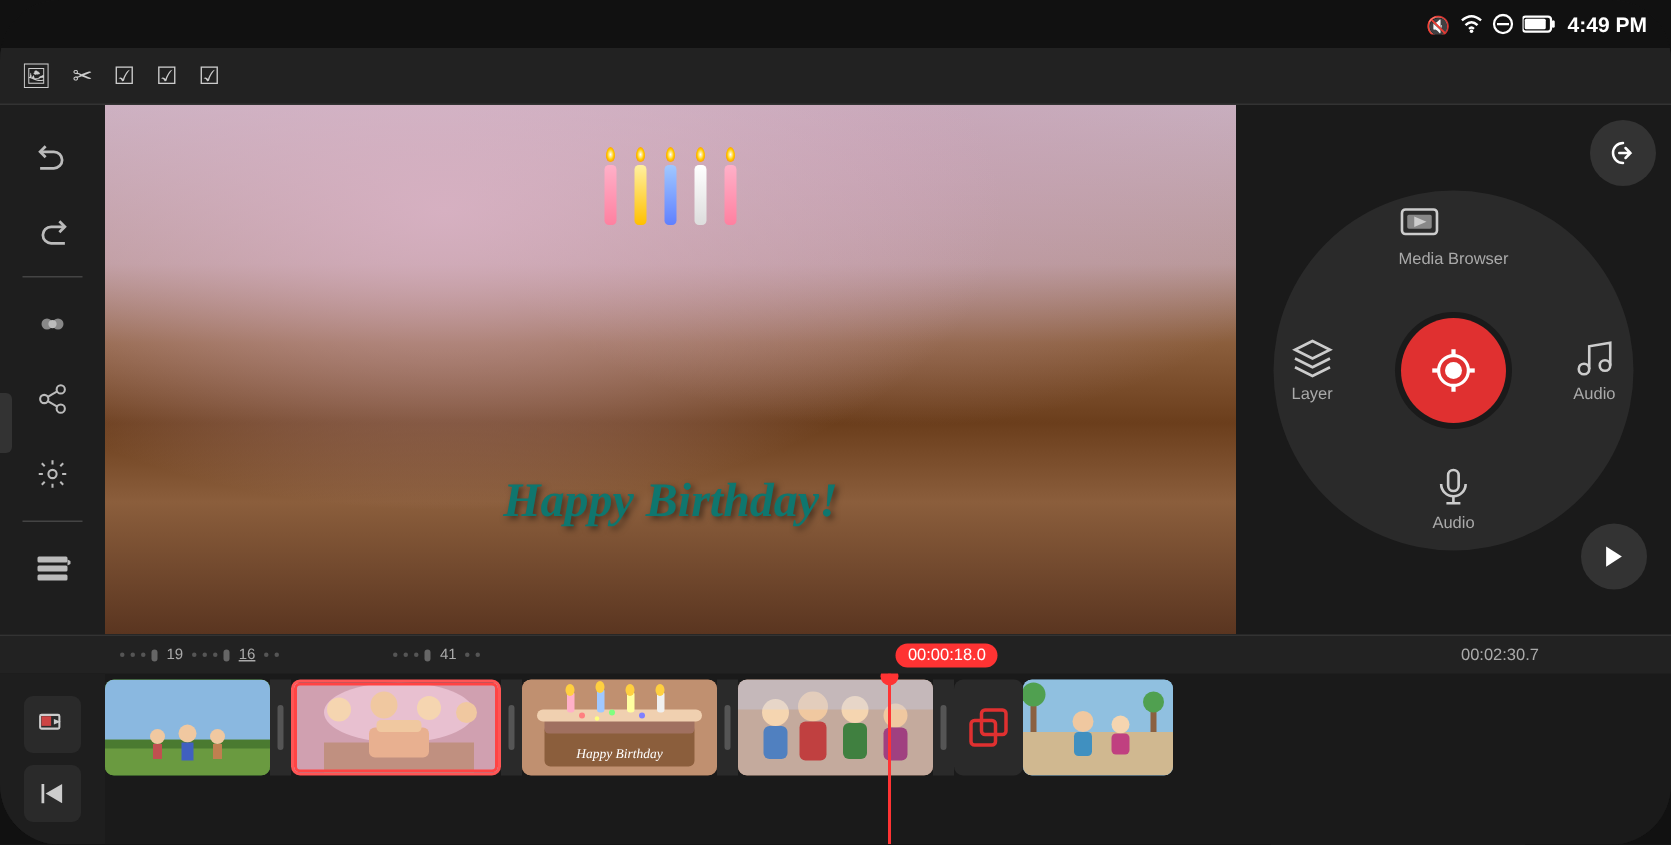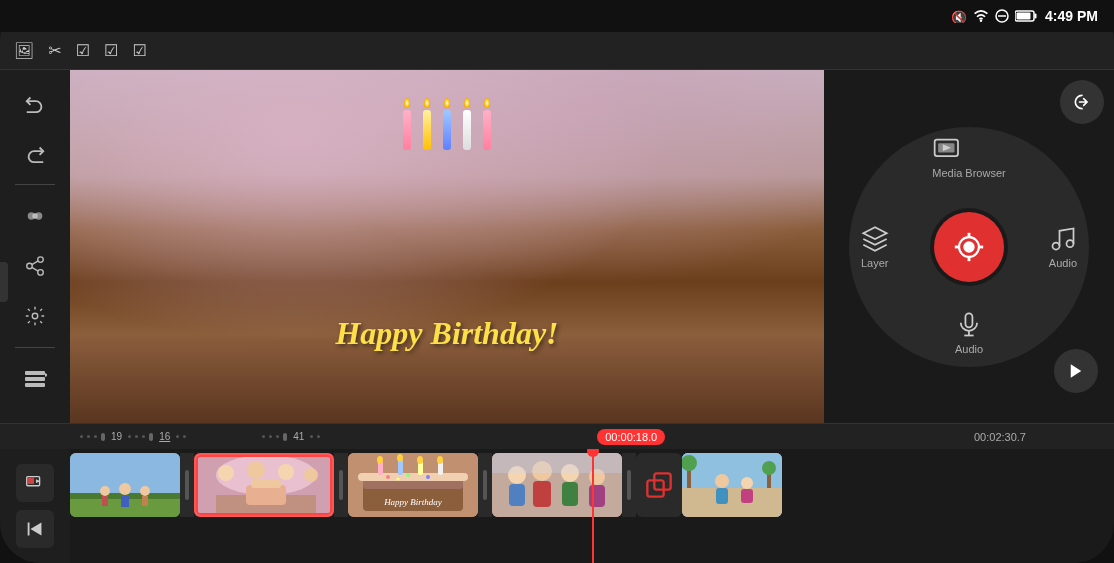--- a/index.html
+++ b/index.html
@@ -157,21 +157,21 @@
     .candle-body.pink { background: linear-gradient(180deg, #ffb0c8 0%, #ff80a0 100%); }
     .candle-body.blue { background: linear-gradient(180deg, #a0c8ff 0%, #6080ff 100%); }
     .candle-body.yellow { background: linear-gradient(180deg, #fff0a0 0%, #ffc000 100%); }
     .candle-body.white { background: linear-gradient(180deg, #fff 0%, #ddd 100%); }
 
     .happy-birthday-text {
       position: absolute;
       bottom: 20%;
       left: 50%;
       transform: translateX(-50%);
-      color: #fde047;
+      color: #0f766e;
       font-size: 32px;
       font-weight: bold;
       font-style: italic;
       text-shadow: 2px 2px 4px rgba(0,0,0,0.5);
       white-space: nowrap;
       font-family: 'Georgia', serif;
     }
     .watermark {
       position: absolute;
       top: 10px;

